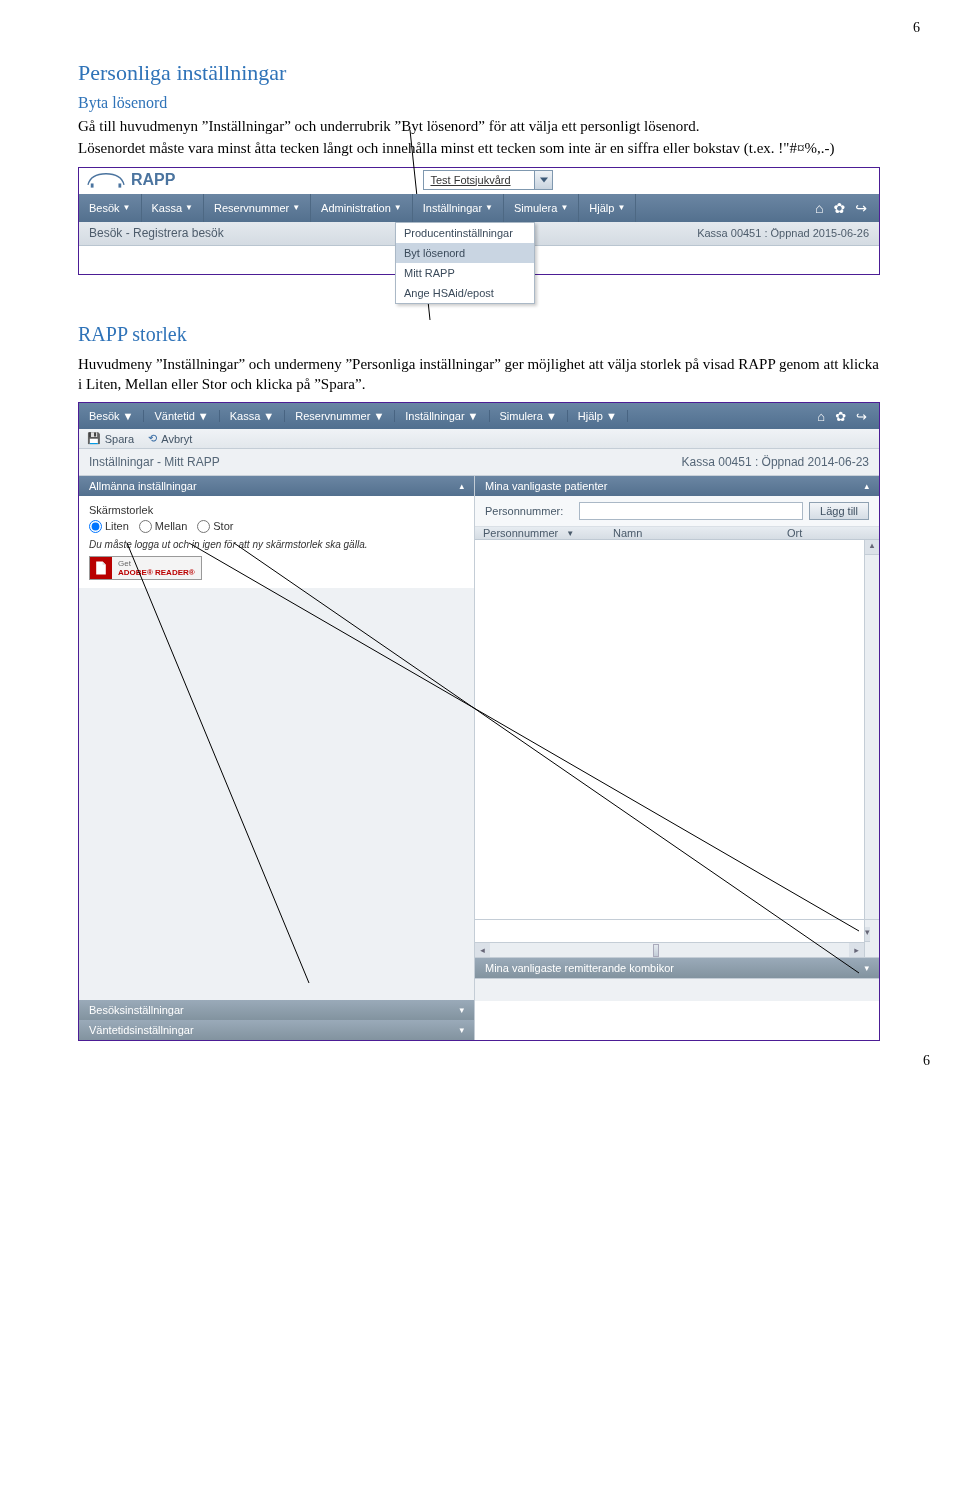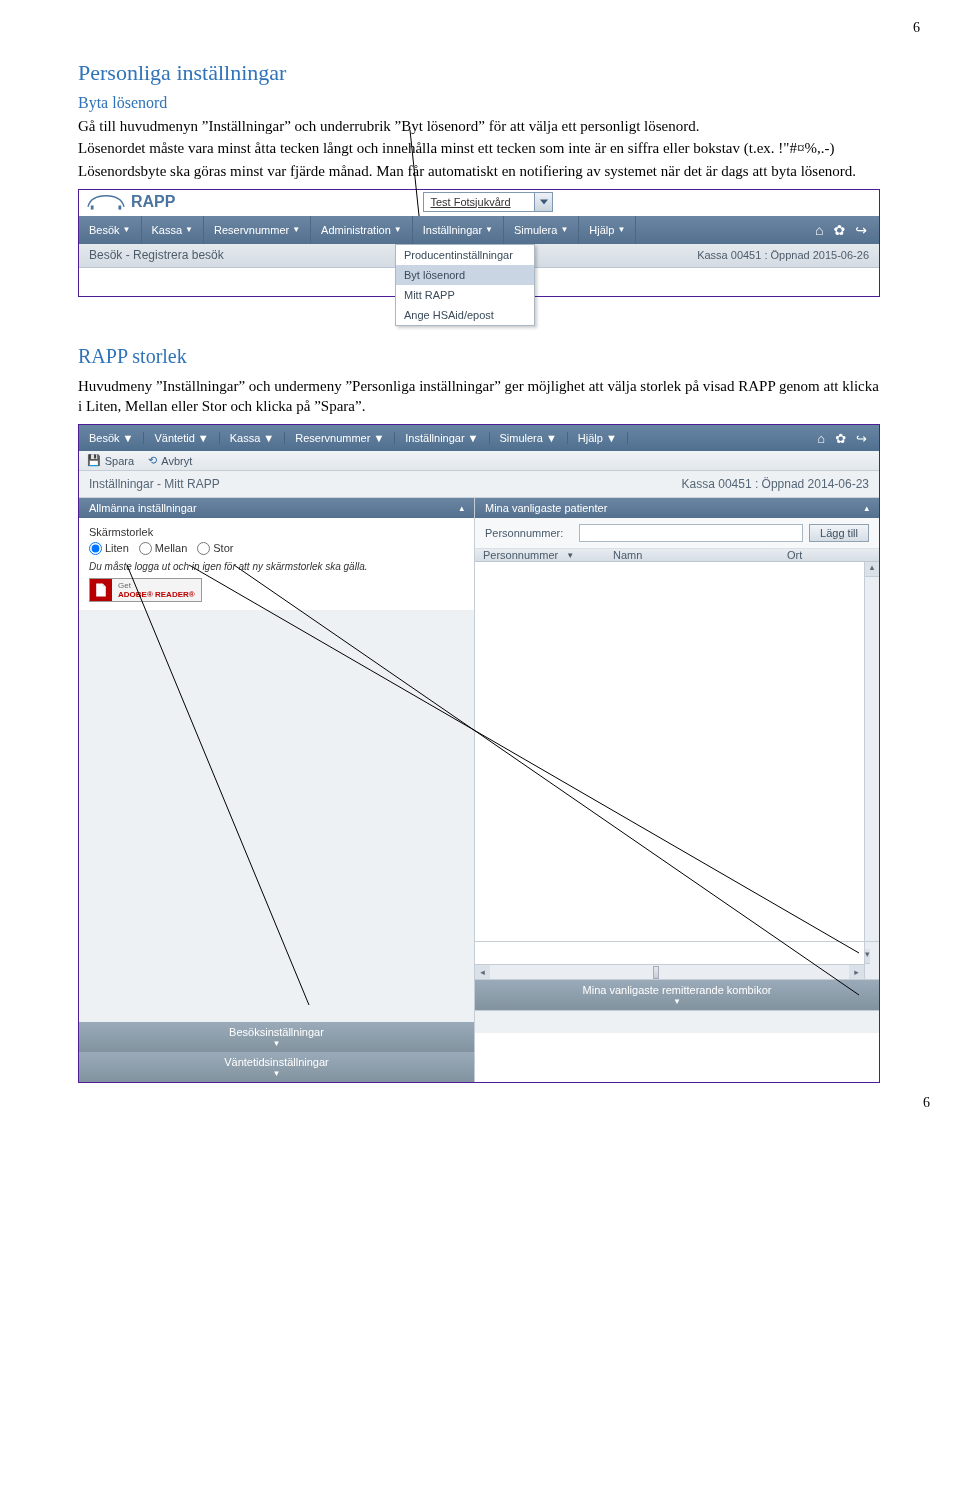--- a/index.html
+++ b/index.html
@@ -41,21 +41,21 @@
   .menubar2 .mi { padding: 0 10px; display: flex; align-items: center; gap: 3px; border-right: 1px solid #486482; cursor: pointer; }
   .menubar2 .icons { margin-left: auto; display: flex; gap: 10px; padding-right: 12px; font-size: 13px; }
   .toolbar2 { display: flex; align-items: center; gap: 14px; padding: 3px 8px; background: linear-gradient(#f0f3f6,#e2e7ec); border-bottom: 1px solid #c4cdd6; font-size: 11px; color: #445566; }
   .toolbar2 .tb { display: flex; align-items: center; gap: 4px; cursor: pointer; }
   .title-row { display: flex; justify-content: space-between; align-items: center; padding: 6px 10px; background: #eef1f4; font-size: 12px; color: #556677; border-bottom: 1px solid #c9d1d9; }
   .cols { display: flex; }
   .col-l { width: 396px; border-right: 1px solid #c4cdd6; }
   .col-r { flex: 1; }
   .panel-hd { background: linear-gradient(#6b86a3,#53708e); color: #fff; padding: 4px 10px; font-size: 11px; display: flex; justify-content: space-between; align-items: center; cursor: pointer; }
   .panel-hd .sm-tri { font-size: 9px; }
-  .panel-hd.collapsed { background: linear-gradient(#9aaab9,#82939f); flex-direction: column; }
+  .panel-hd.collapsed { background: linear-gradient(#9aaab9,#82939f); }
   .panel-body { background: #fff; padding: 8px 10px; font-size: 11px; color: #333; }
   .radio-row { display: flex; align-items: center; gap: 10px; margin: 4px 0 6px 0; }
   .radio-row label { display: flex; gap: 3px; }
   .note-it { font-style: italic; font-size: 10px; color: #333; margin-bottom: 6px; }
   .adobe-badge { display: inline-flex; align-items: center; border: 1px solid #999; background: #f4f4f4; font-size: 9px; }
   .adobe-badge .ared { background: #b90000; color: #fff; width: 22px; height: 22px; display: flex; align-items: center; justify-content: center; font-weight: bold; }
   .adobe-badge .atxt { padding: 0 6px; color: #333; line-height: 1; }
   .field-row { display: flex; align-items: center; gap: 6px; padding: 6px 10px; background: #f6f8fa; border-bottom: 1px solid #dae0e6; }
   .field-row .lbl { width: 88px; color: #475868; }
   .field-row input { flex: 1; height: 18px; border: 1px solid #aab8c6; padding: 0 4px; font-size: 11px; }
@@ -78,21 +78,20 @@
 <body>
 
 <div class="page">
   <span class="page-num-top">6</span>
 
   <h2 class="h-blue">Personliga inställningar</h2>
   <h3 class="h-blue">Byta lösenord</h3>
   <div class="body-text">
     <p>Gå till huvudmenyn ”Inställningar” och underrubrik ”Byt lösenord” för att välja ett personligt lösenord.</p>
     <p>Lösenordet måste vara minst åtta tecken långt och innehålla minst ett tecken som inte är en siffra eller bokstav (t.ex. !"#¤%,.-)</p>
-    <p>Lösenordsbyte ska göras minst var fjärde månad. Man får automatiskt en notifiering av systemet när det är dags att byta lösenord.</p>
   </div>
 
   <svg class="arrow-svg" style="left:400px; top:130px;" width="60" height="200">
     <line x1="10" y1="0" x2="30" y2="190" stroke="#000" stroke-width="1"></line>
   </svg>
 
   <div class="shot shot1">
     <div class="shot1-top">
       <div class="rapp-logo">
         <svg viewBox="0 0 60 26">

